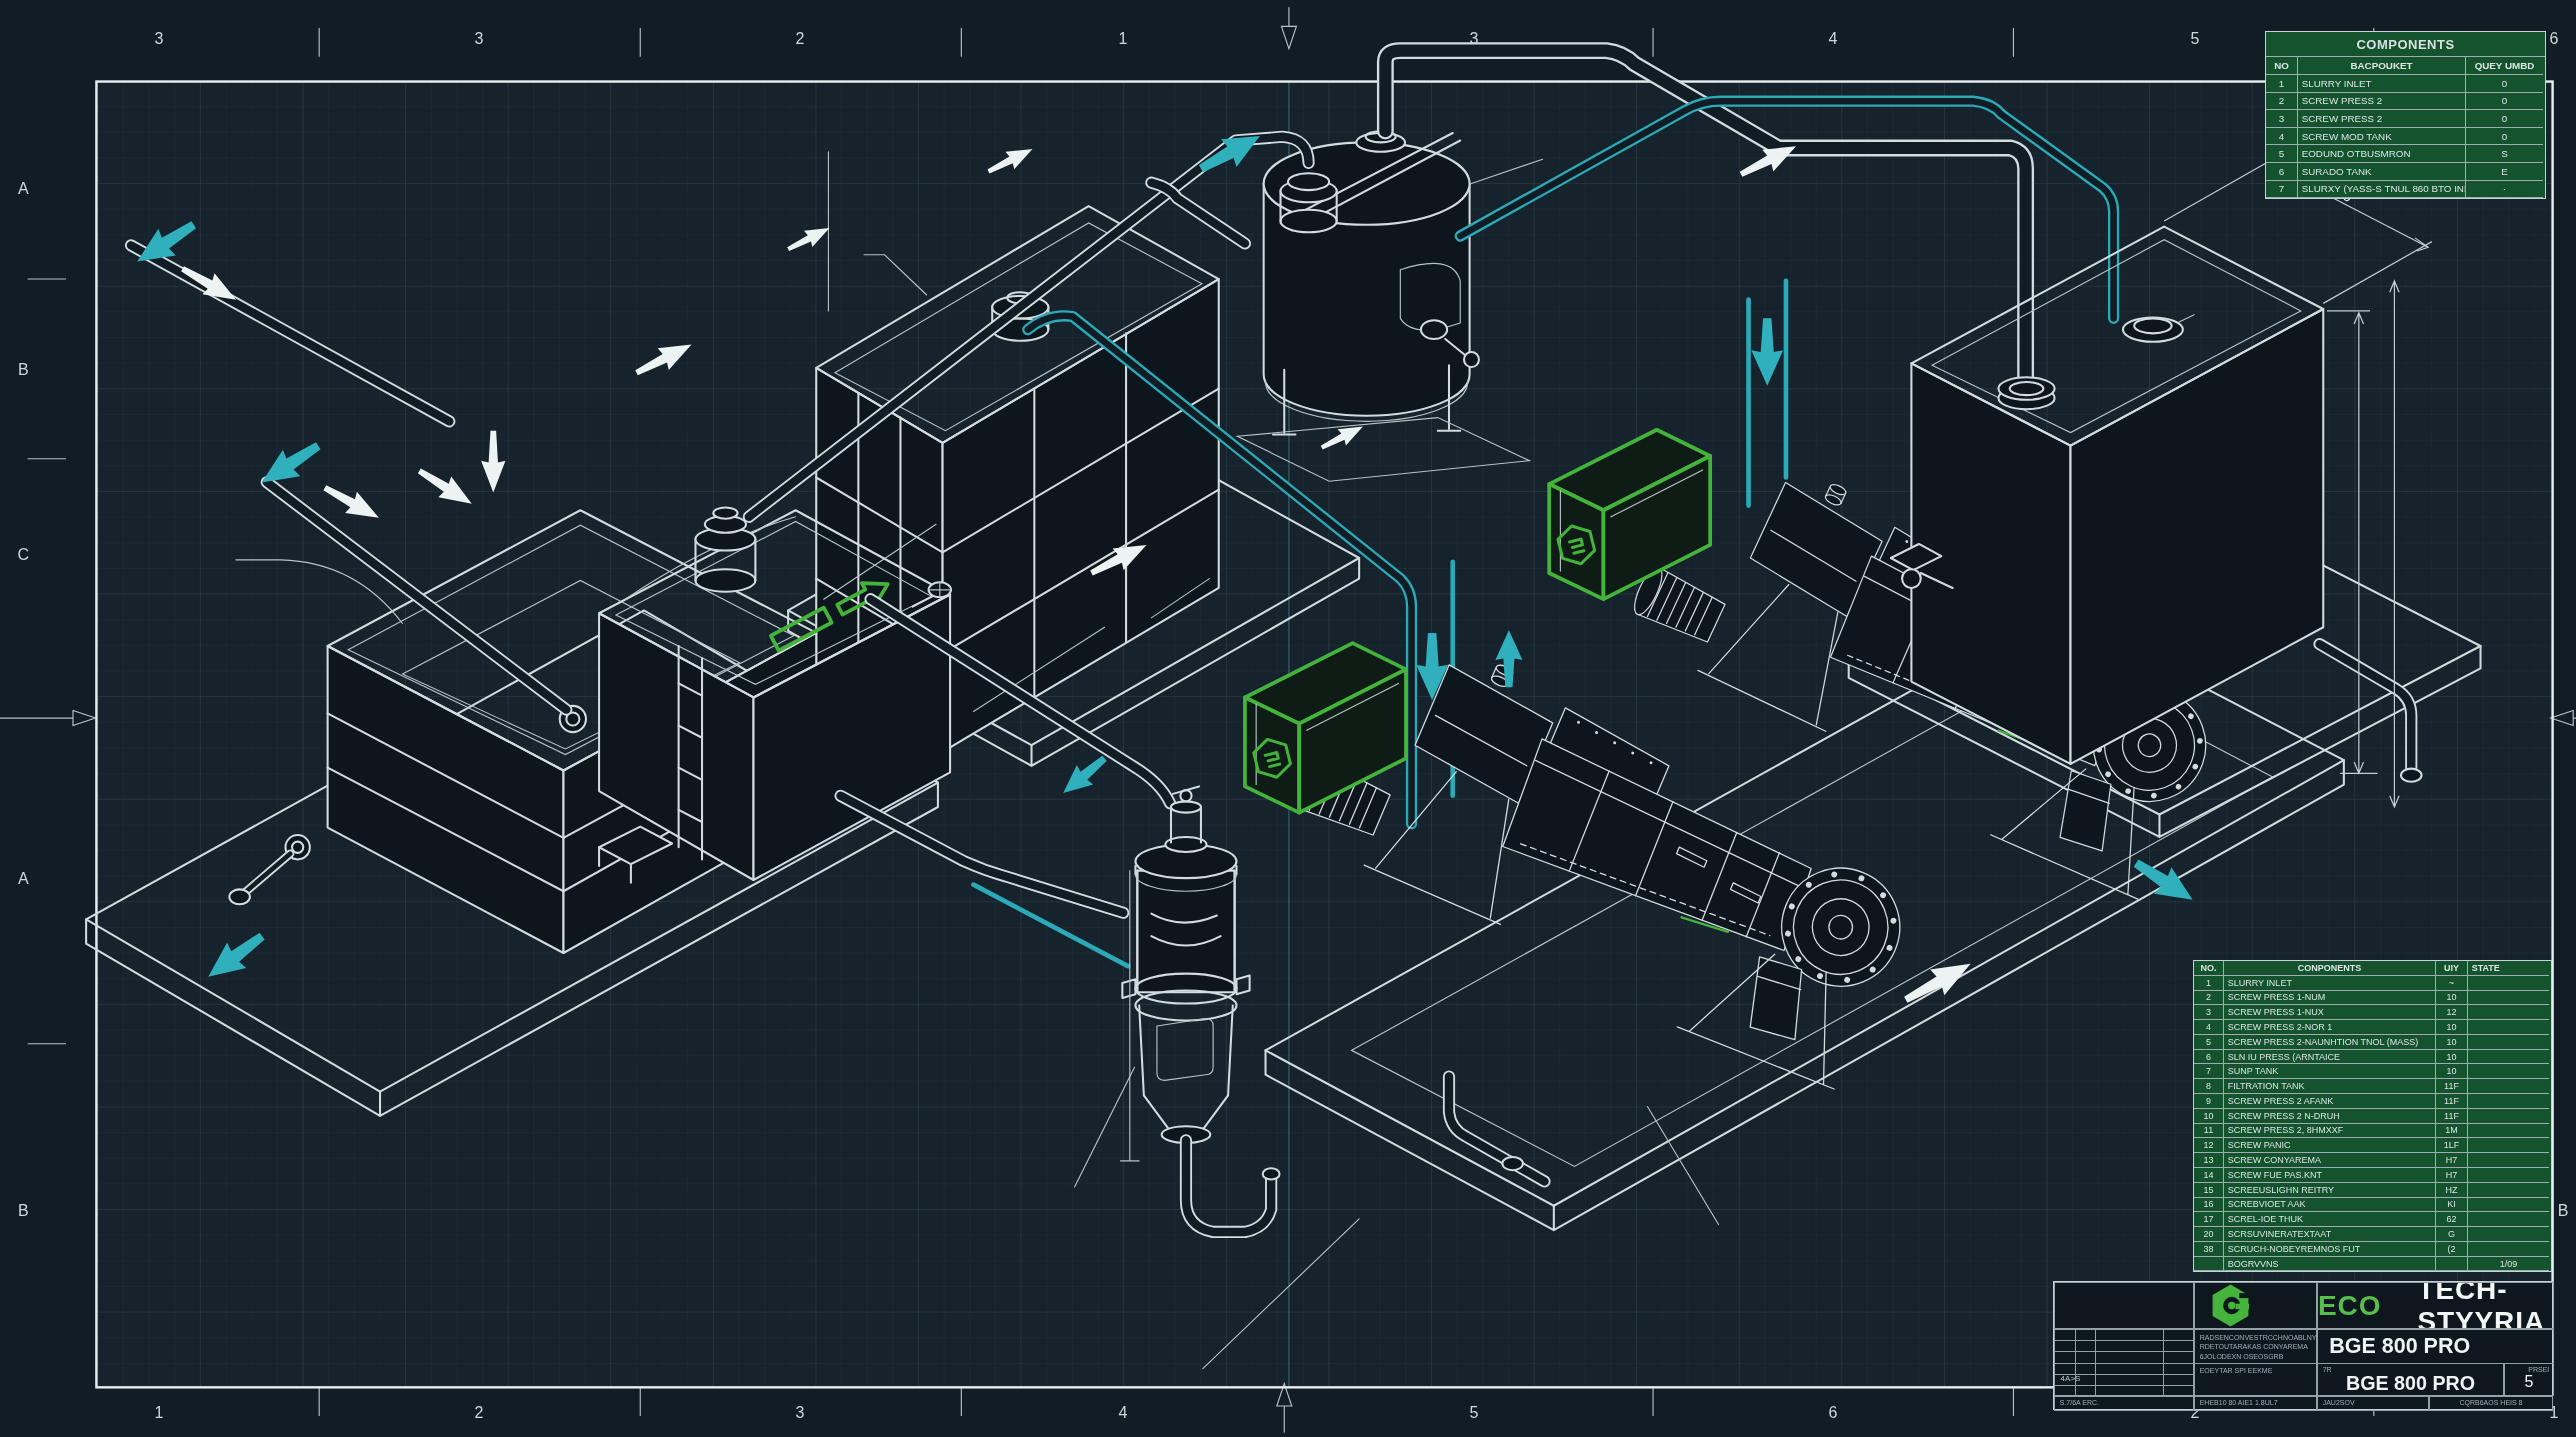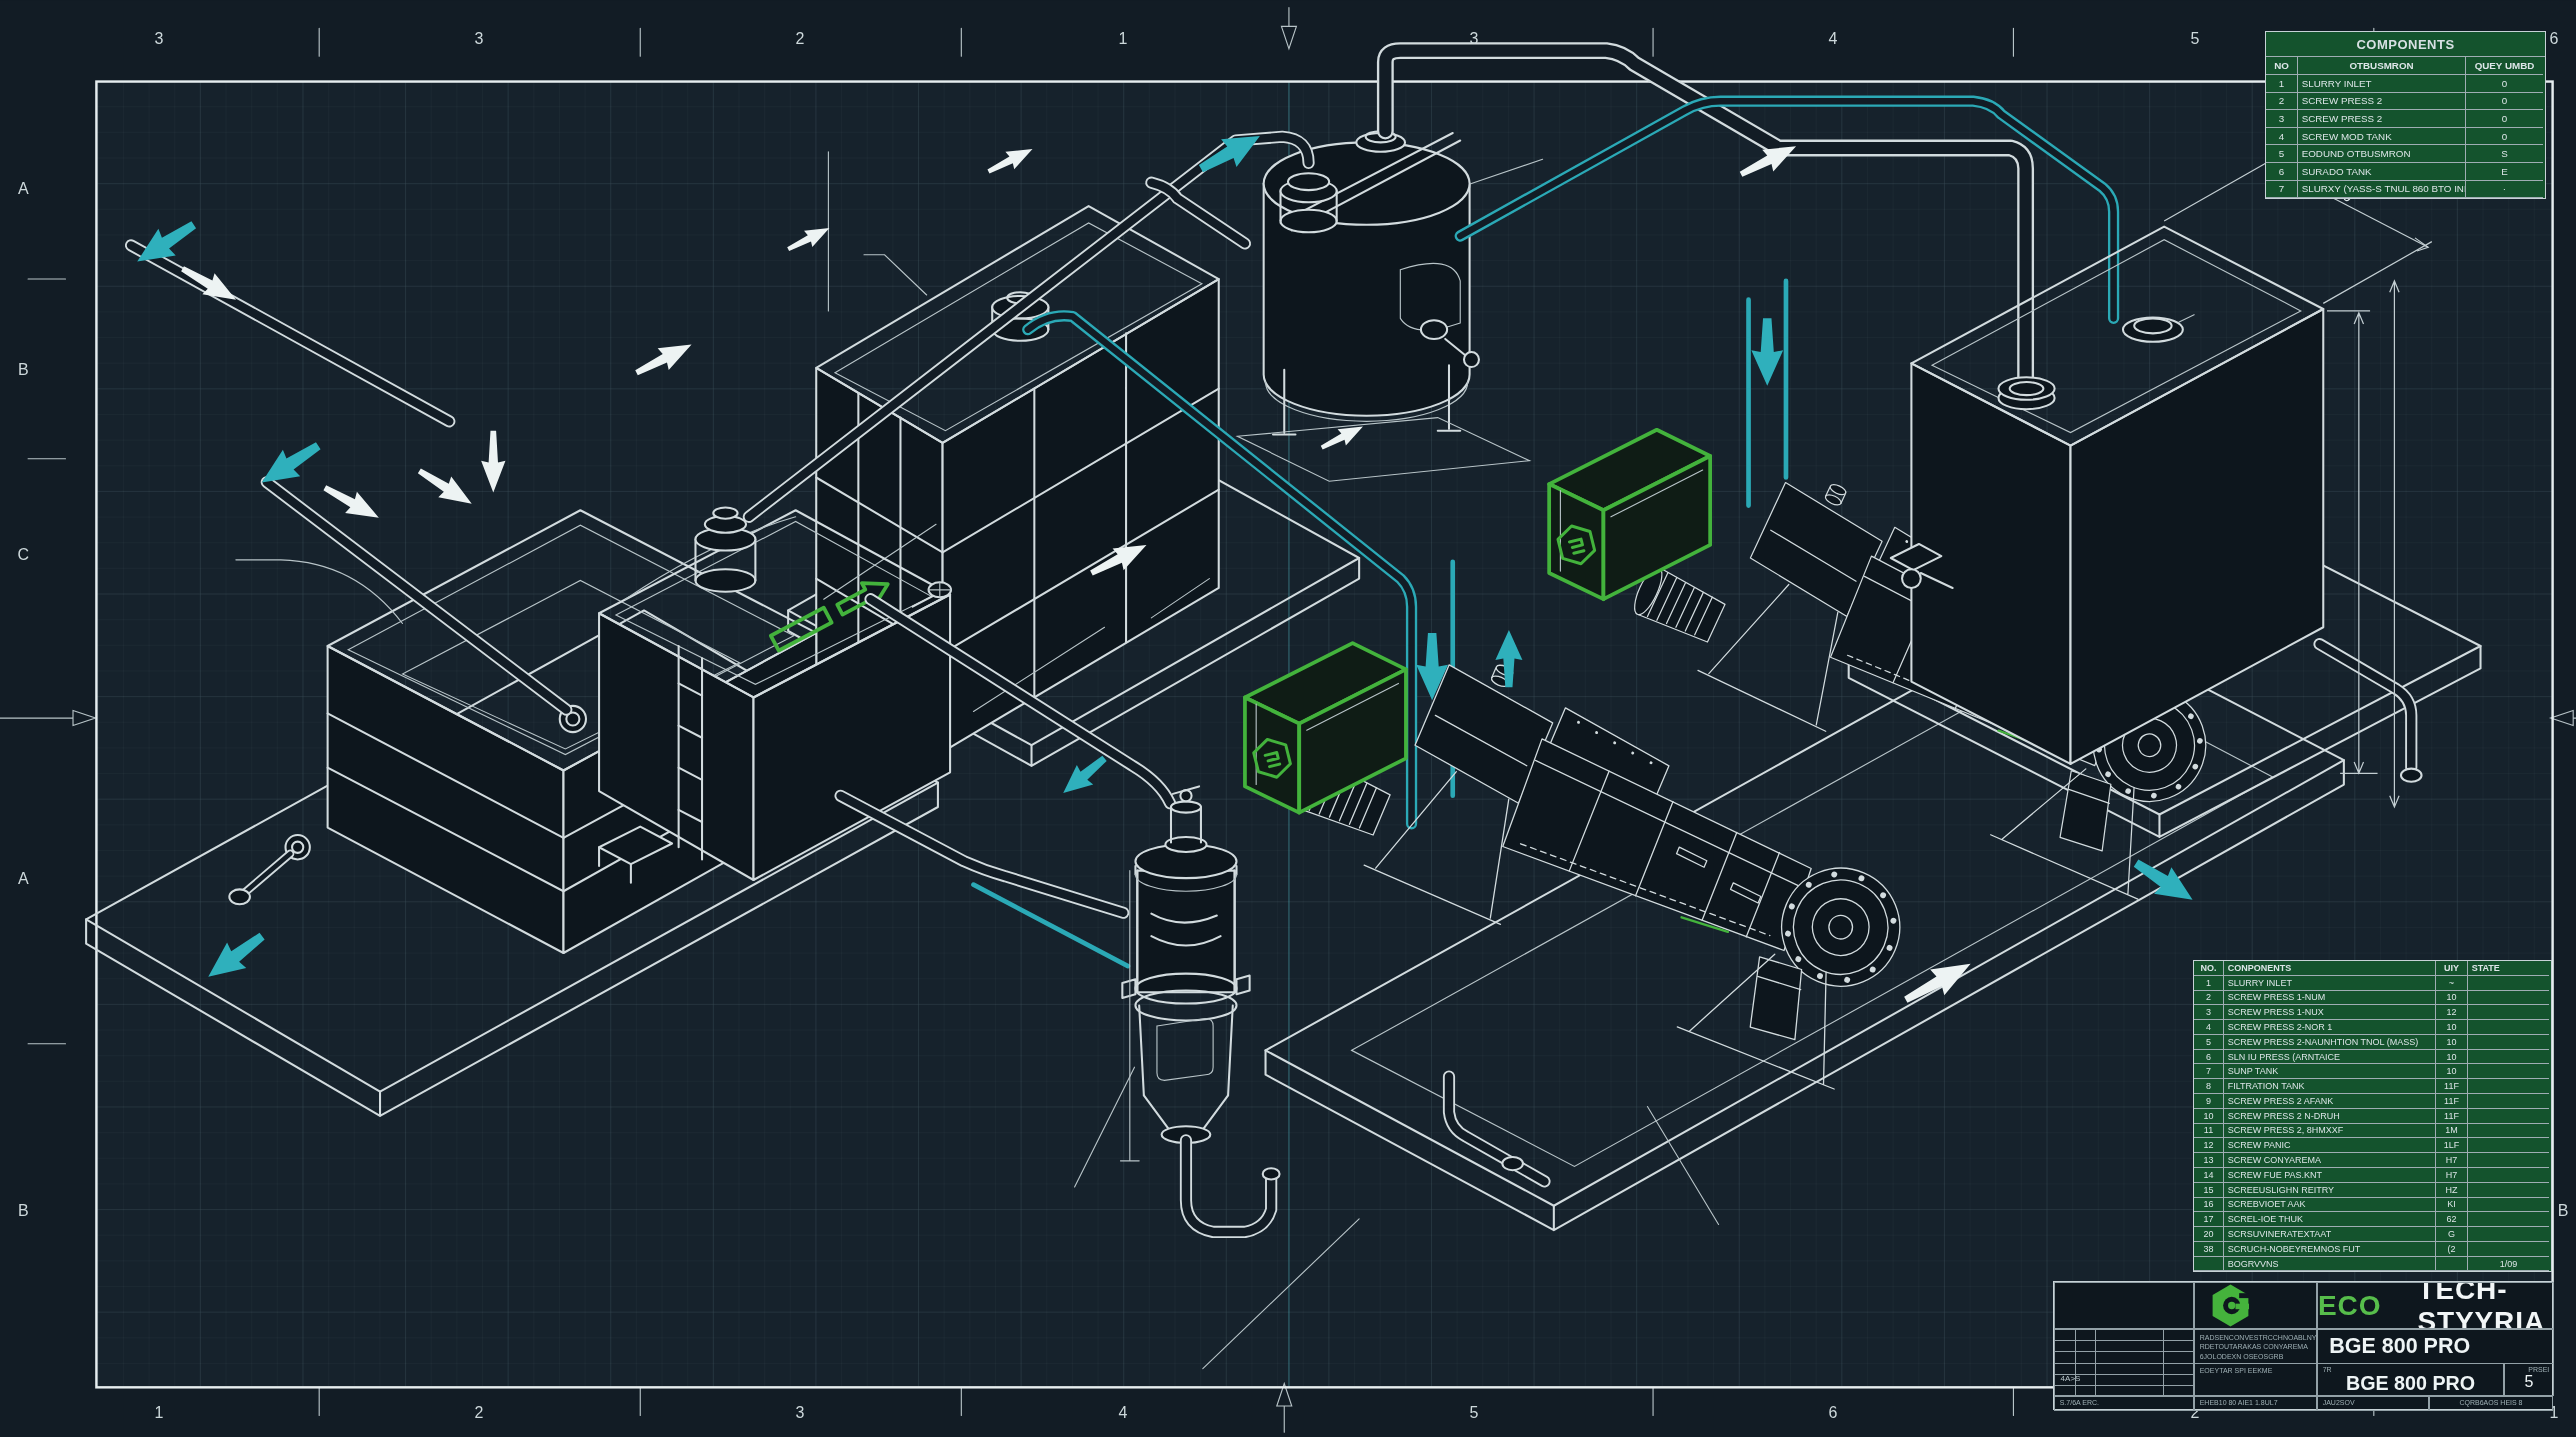--- a/index.html
+++ b/index.html
@@ -417,21 +417,21 @@
       <span class="blabel" style="left: 23.4px; top: 555px;">C</span>
       <span class="blabel" style="left: 23.4px; top: 879px;">A</span>
       <span class="blabel" style="left: 23.4px; top: 1211px;">B</span>
       <span class="blabel" style="left: 2563px; top: 1211px;">B</span>
     </div>
 
 <div class="panel top-t" style="left:2265px;top:31px;width:281px;">
   <div class="t-title">COMPONENTS</div>
   <div class="t-head">
     <div class="c-num">NO</div>
-    <div style="text-align:center">OTBUSMRON</div>
+    <div style="text-align:center">BACPOUKET</div>
     <div class="c-qty">QUEY UMBD</div>
   </div>
   <div id="top-table-body">
         <div class="t-row">
           <div class="c-num">1</div>
           <div>SLURRY INLET</div>
           <div class="c-num">0</div>
         </div>
         <div class="t-row">
           <div class="c-num">2</div>
@@ -462,21 +462,21 @@
           <div class="c-num">7</div>
           <div>SLURXY (YASS-S TNUL 860 BTO INET)</div>
           <div class="c-num">·</div>
         </div>
       </div>
 </div>
 
 <div class="panel bot-t" style="left:2193px;top:960px;width:359px;">
   <div class="t-head">
     <div class="c-num">NO.</div>
-    <div style="text-align:left">CONPONENTS</div>
+    <div style="text-align:center">CONPONENTS</div>
     <div class="c-num">UIY</div>
     <div style="text-align:left">STATE</div>
   </div>
   <div id="bottom-table-body">
         <div class="t-row">
           <div class="c-num">1</div>
           <div>SLURRY INLET</div>
           <div class="c-num">~</div>
           <div></div>
         </div>

